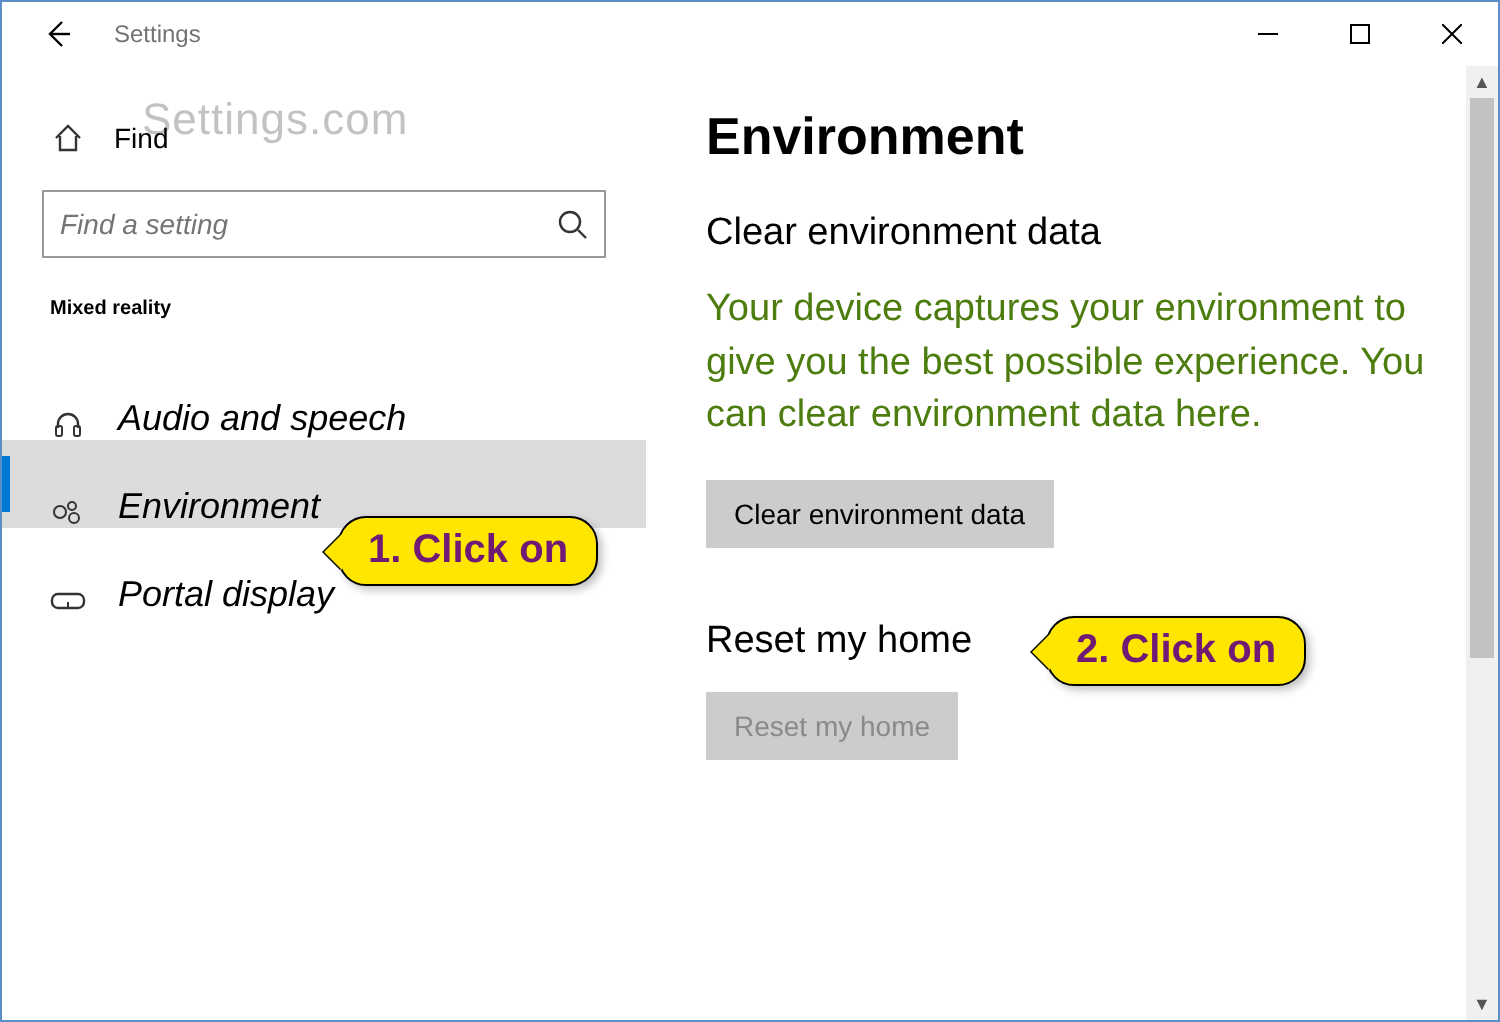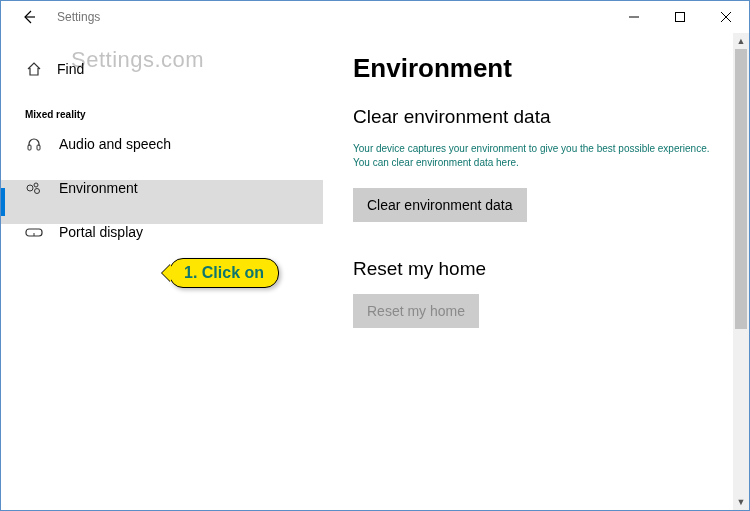--- a/index.html
+++ b/index.html
@@ -73,26 +73,27 @@
   .search-box .search-icon { color:#333; }
   .group-title {
     font-weight: 600;
     font-size: 10px;
     margin-top: 20px;
     margin-bottom: 16px;
     padding-left: 4px;
   }
   .nav-list { list-style:none; margin-left:-20px; margin-right:-20px; }
   .nav-item {
-    display:flex; align-items:flex-start;
+    display:flex; align-items:flex-end;
     height: 44px;
     padding-left: 24px;
     gap: 16px;
-    font-size: 14px;
-    position: relative;
+    font-size: 18px;
+    position: relative;
+    font-style: italic;
   }
   .nav-item .icon { width:18px; display:flex; justify-content:center; color:#333; }
   .nav-item.selected { background: #dcdcdc; }
   .nav-item.selected::before {
     content:"";
     position:absolute; left:0; top:8px; bottom:8px;
     width:4px; background:#0078d7;
   }
   .main {
     flex:1;
@@ -106,23 +107,23 @@
     margin-bottom: 22px;
   }
   .section-title {
     font-size: 19px;
     font-weight: 400;
     margin-top: 4px;
     margin-bottom: 14px;
     color: #000;
   }
   .para {
-    font-size: 10px;
+    font-size: 19px;
     line-height: 1.4;
-    color: #0f766e;
+    color: #4d7c0f;
     margin-bottom: 18px;
     max-width: 360px;
   }
   .btn {
     display:inline-block;
     background: #cccccc;
     border: none;
     padding: 9px 14px;
     font-size: 14px;
     color: #000;
@@ -148,23 +149,23 @@
     top:16px; left:2px; right:2px;
     height: 280px;
     background:#c2c2c2;
   }
   .callout {
     position:absolute;
     background: #ffe600;
     border: 1px solid #000;
     border-radius: 14px;
     padding: 5px 14px;
-    font-size: 16px;
+    font-size: 20px;
     font-weight: 700;
-    color:#0f766e;
+    color:#701a75;
     box-shadow: 2px 2px 4px rgba(0,0,0,0.25);
     white-space: nowrap;
   }
   .callout::before {
     content:"";
     position:absolute;
     left:-17px; top:50%;
     transform: translateY(-50%);
     border: 9px solid transparent;
     border-right-color: #ffe600;
@@ -216,20 +217,29 @@
 
 <div class="content">
   <div class="sidebar">
     <div class="home-row">
       <span class="icon">
         <svg width="16" height="16" viewBox="0 0 16 16">
             <path d="M2 8 L8 2 L14 8 M4 7 V14 H12 V7" stroke="#333" stroke-width="1.2" fill="none"></path>
           </svg>
       </span>
       <span class="label">Find</span>
+    </div>
+    <div class="search-box">
+      <input type="text" placeholder="Find a setting" style="">
+      <span class="search-icon">
+        <svg width="16" height="16" viewBox="0 0 16 16">
+            <circle cx="7" cy="7" r="5" stroke="#333" fill="none" stroke-width="1.2"></circle>
+            <path d="M11 11 L15 15" stroke="#333" stroke-width="1.2"></path>
+          </svg>
+      </span>
     </div>
     <div class="group-title">Mixed reality</div>
     <ul class="nav-list">
       <li class="nav-item">
         <span class="icon">
           <svg width="16" height="16" viewBox="0 0 16 16">
               <path d="M3 10 V8 a5 5 0 0 1 10 0 V10" stroke="#333" fill="none" stroke-width="1.2"></path>
               <rect x="2" y="9" width="3" height="5" rx="1" stroke="#333" fill="none"></rect>
               <rect x="11" y="9" width="3" height="5" rx="1" stroke="#333" fill="none"></rect>
             </svg>
@@ -260,20 +270,21 @@
     <div class="callout" style="left:168px; top:225px;">1. Click on</div>
   </div>
 
   <div class="main">
     <h1 class="page-title">Environment</h1>
 
     <h2 class="section-title">Clear environment data</h2>
     <p class="para">Your device captures your environment to give you the best possible experience. You can clear environment data here.</p>
     <button class="btn">Clear environment data</button>
 
+    <div class="callout" style="left:200px; top:275px;">2. Click on</div>
 
     <div class="section2">
       <h2 class="section-title">Reset my home</h2>
       <button class="btn disabled">Reset my home</button>
     </div>
 
     <div class="scrollbar">
       <div class="arrow">▲</div>
       <div class="thumb"></div>
       <div class="arrow" style="position:absolute;bottom:0;left:0;right:0;">▼</div>

